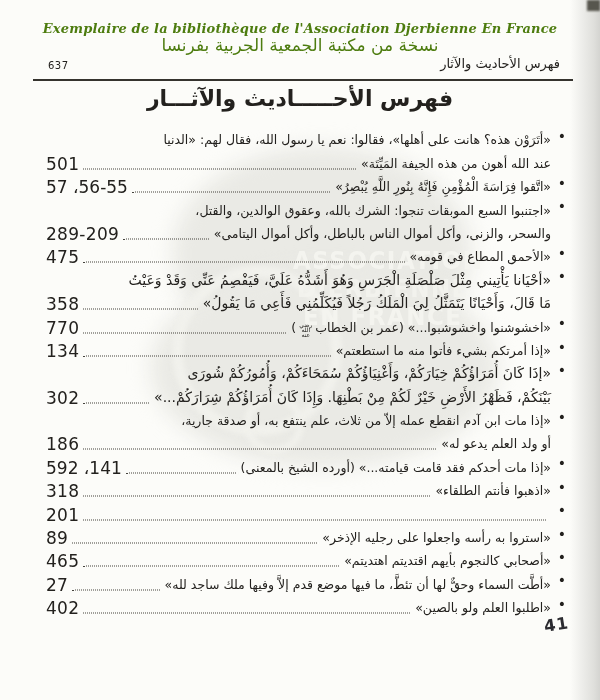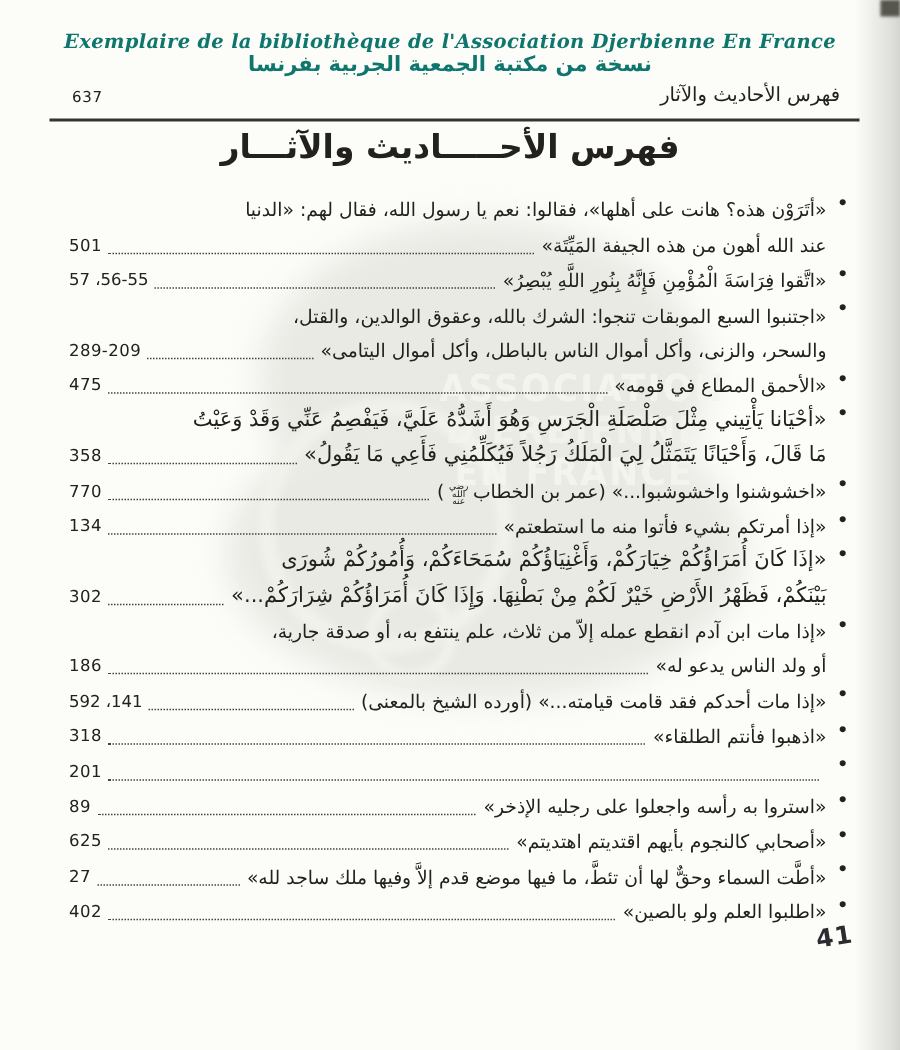--- a/index.html
+++ b/index.html
@@ -9,21 +9,21 @@
     font-family:"DejaVu Sans",sans-serif;color:#23211e;
   }
   
   .edge-shadow{position:absolute;top:0;right:0;bottom:0;width:30px;z-index:3;pointer-events:none;
     background:linear-gradient(to right, rgba(70,70,64,0) 0%, rgba(70,70,64,0.16) 80%, rgba(70,70,64,0.22) 100%);}
   .corner-mark{position:absolute;top:0;right:0;width:13px;height:11px;background:#57564e;filter:blur(1px);z-index:4;}
 
   
   .stamp{position:absolute;top:21px;left:0;width:100%;text-align:center;z-index:2;}
   .stamp-fr{font-family:"DejaVu Serif",serif;font-style:italic;font-weight:bold;font-size:13px;letter-spacing:0.2px;}
-  .stamp-ar{font-size:14px;font-weight:bold;direction:rtl;margin-top:-1px;}
+  .stamp-ar{font-size:17px;font-weight:normal;direction:rtl;margin-top:-1px;}
 
   
   .header-row{position:absolute;top:56px;left:48px;right:40px;display:flex;justify-content:space-between;align-items:flex-end;z-index:2;font-size:13px;}
   .folio{font-size:10px;letter-spacing:0.5px;}
   .running-title{direction:rtl;font-size:13px;}
   .header-rule{position:absolute;top:79px;left:33px;right:27px;border-top:2px solid #35332e;z-index:2;}
 
   
   .chapter-title{position:absolute;top:86px;left:0;width:100%;text-align:center;direction:rtl;
     font-size:22px;font-weight:bold;z-index:2;letter-spacing:0;}
@@ -42,42 +42,42 @@
   .wm-l3{left:303px;top:303px;}
 
   
   .entries{position:absolute;top:127px;right:36px;left:46px;direction:rtl;z-index:2;}
   .entry{position:relative;padding-right:13px;}
   .bullet{position:absolute;right:-2px;top:2px;font-size:14px;line-height:14px;}
   .eline{display:flex;align-items:flex-end;height:23.4px;}
   .etext{white-space:nowrap;font-size:12.5px;line-height:21px;}
   .entry.big .etext{font-size:14px;}
   .leader{flex:1 1 auto;min-width:8px;border-bottom:1.7px dotted #45433d;margin:0 5px 0 4px;transform:translateY(-4.5px);}
-  .pnum{direction:ltr;unicode-bidi:isolate;font-size:11px;line-height:20px;white-space:nowrap;letter-spacing:0.3px;}
+  .pnum{direction:ltr;unicode-bidi:isolate;font-size:17px;line-height:20px;white-space:nowrap;letter-spacing:0.3px;}
   .honorific{display:inline-block;width:15px;font-size:6px;line-height:4.8px;text-align:center;
     vertical-align:-4px;margin:0 2px;white-space:normal;overflow:hidden;max-height:15px;}
 
   
   .handwritten{position:absolute;left:544px;top:615px;z-index:2;font-weight:bold;font-size:16.5px;
     color:#2b2b30;transform:rotate(-9deg);letter-spacing:1px;}
 </style>
 </head>
 <body>
 
 <div class="page" style="background: rgb(252, 252, 249); color: rgb(35, 33, 30);">
 
   <div class="wm wm-blob wm-b1"></div>
   <div class="wm wm-blob wm-b2"></div>
   <div class="wm wm-ring wm-r1"></div>
   <div class="wm wm-ring wm-r2"></div>
   <div class="wm wm-text wm-l1">ASSOCIATION</div>
   <div class="wm wm-text wm-l2">DJERBIENNE</div>
   <div class="wm wm-text wm-l3">EN FRANCE</div>
 
-  <div class="stamp" style="color: #0f766e;">
+  <div class="stamp" style="color: #4d7c0f;">
     <div class="stamp-fr">Exemplaire de la bibliothèque de l'Association Djerbienne En France</div>
     <div class="stamp-ar" dir="rtl">نسخة من مكتبة الجمعية الجربية بفرنسا</div>
   </div>
 
   <div class="header-row">
     <span class="folio">637</span>
     <span class="running-title" dir="rtl">فهرس الأحاديث والآثار</span>
   </div>
   <div class="header-rule"></div>
 
@@ -161,21 +161,21 @@
           <span class="leader"></span>
           <span class="pnum" dir="ltr">302</span>
         </div>
       </div>
       <div class="entry">
         <span class="bullet">•</span>
         <div class="eline">
           <span class="etext">«إذا مات ابن آدم انقطع عمله إلاّ من ثلاث، علم ينتفع به، أو صدقة جارية،</span>
         </div>
         <div class="eline">
-          <span class="etext">أو ولد الناس يدعو له»</span>
+          <span class="etext">أو ولد العلم يدعو له»</span>
           <span class="leader"></span>
           <span class="pnum" dir="ltr">186</span>
         </div>
       </div>
       <div class="entry">
         <span class="bullet">•</span>
         <div class="eline">
           <span class="etext">«إذا مات أحدكم فقد قامت قيامته...» (أورده الشيخ بالمعنى)</span>
           <span class="leader"></span>
           <span class="pnum" dir="ltr">592 ،141</span>
@@ -202,21 +202,21 @@
           <span class="etext">«استروا به رأسه واجعلوا على رجليه الإذخر»</span>
           <span class="leader"></span>
           <span class="pnum" dir="ltr">89</span>
         </div>
       </div>
       <div class="entry">
         <span class="bullet">•</span>
         <div class="eline">
           <span class="etext">«أصحابي كالنجوم بأيهم اقتديتم اهتديتم»</span>
           <span class="leader"></span>
-          <span class="pnum" dir="ltr">625</span>
+          <span class="pnum" dir="ltr">465</span>
         </div>
       </div>
       <div class="entry">
         <span class="bullet">•</span>
         <div class="eline">
           <span class="etext">«أطَّت السماء وحقٌّ لها أن تئطَّ، ما فيها موضع قدم إلاَّ وفيها ملك ساجد لله»</span>
           <span class="leader"></span>
           <span class="pnum" dir="ltr">27</span>
         </div>
       </div>

